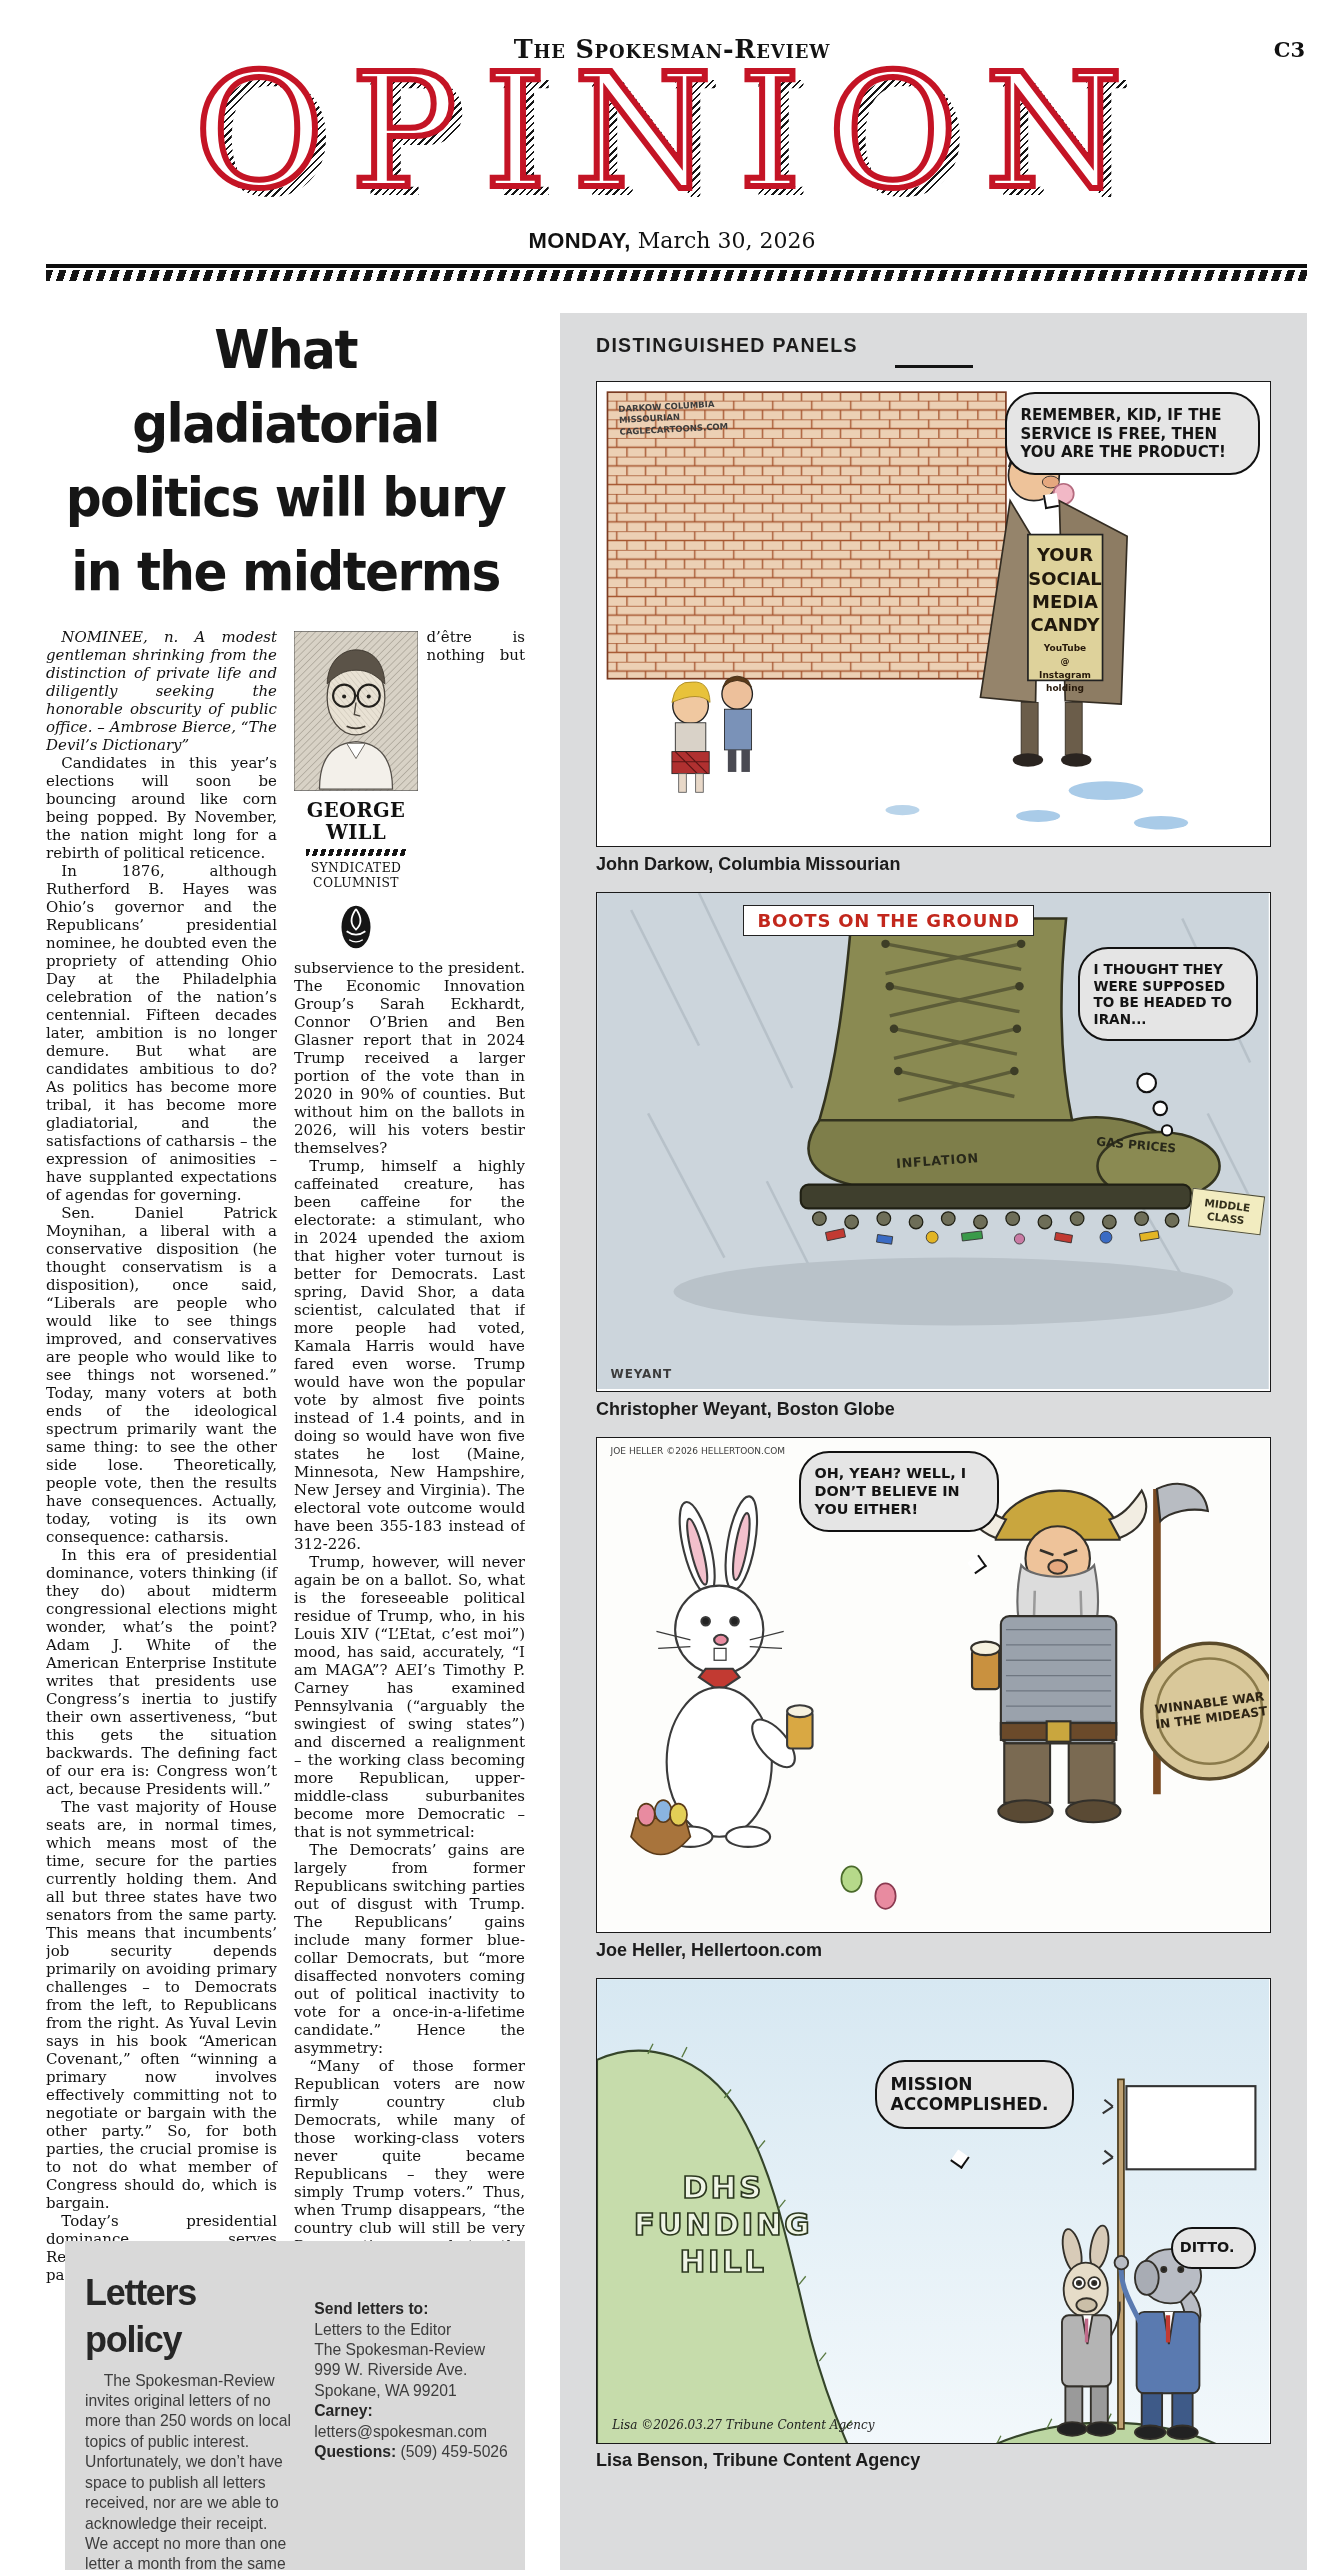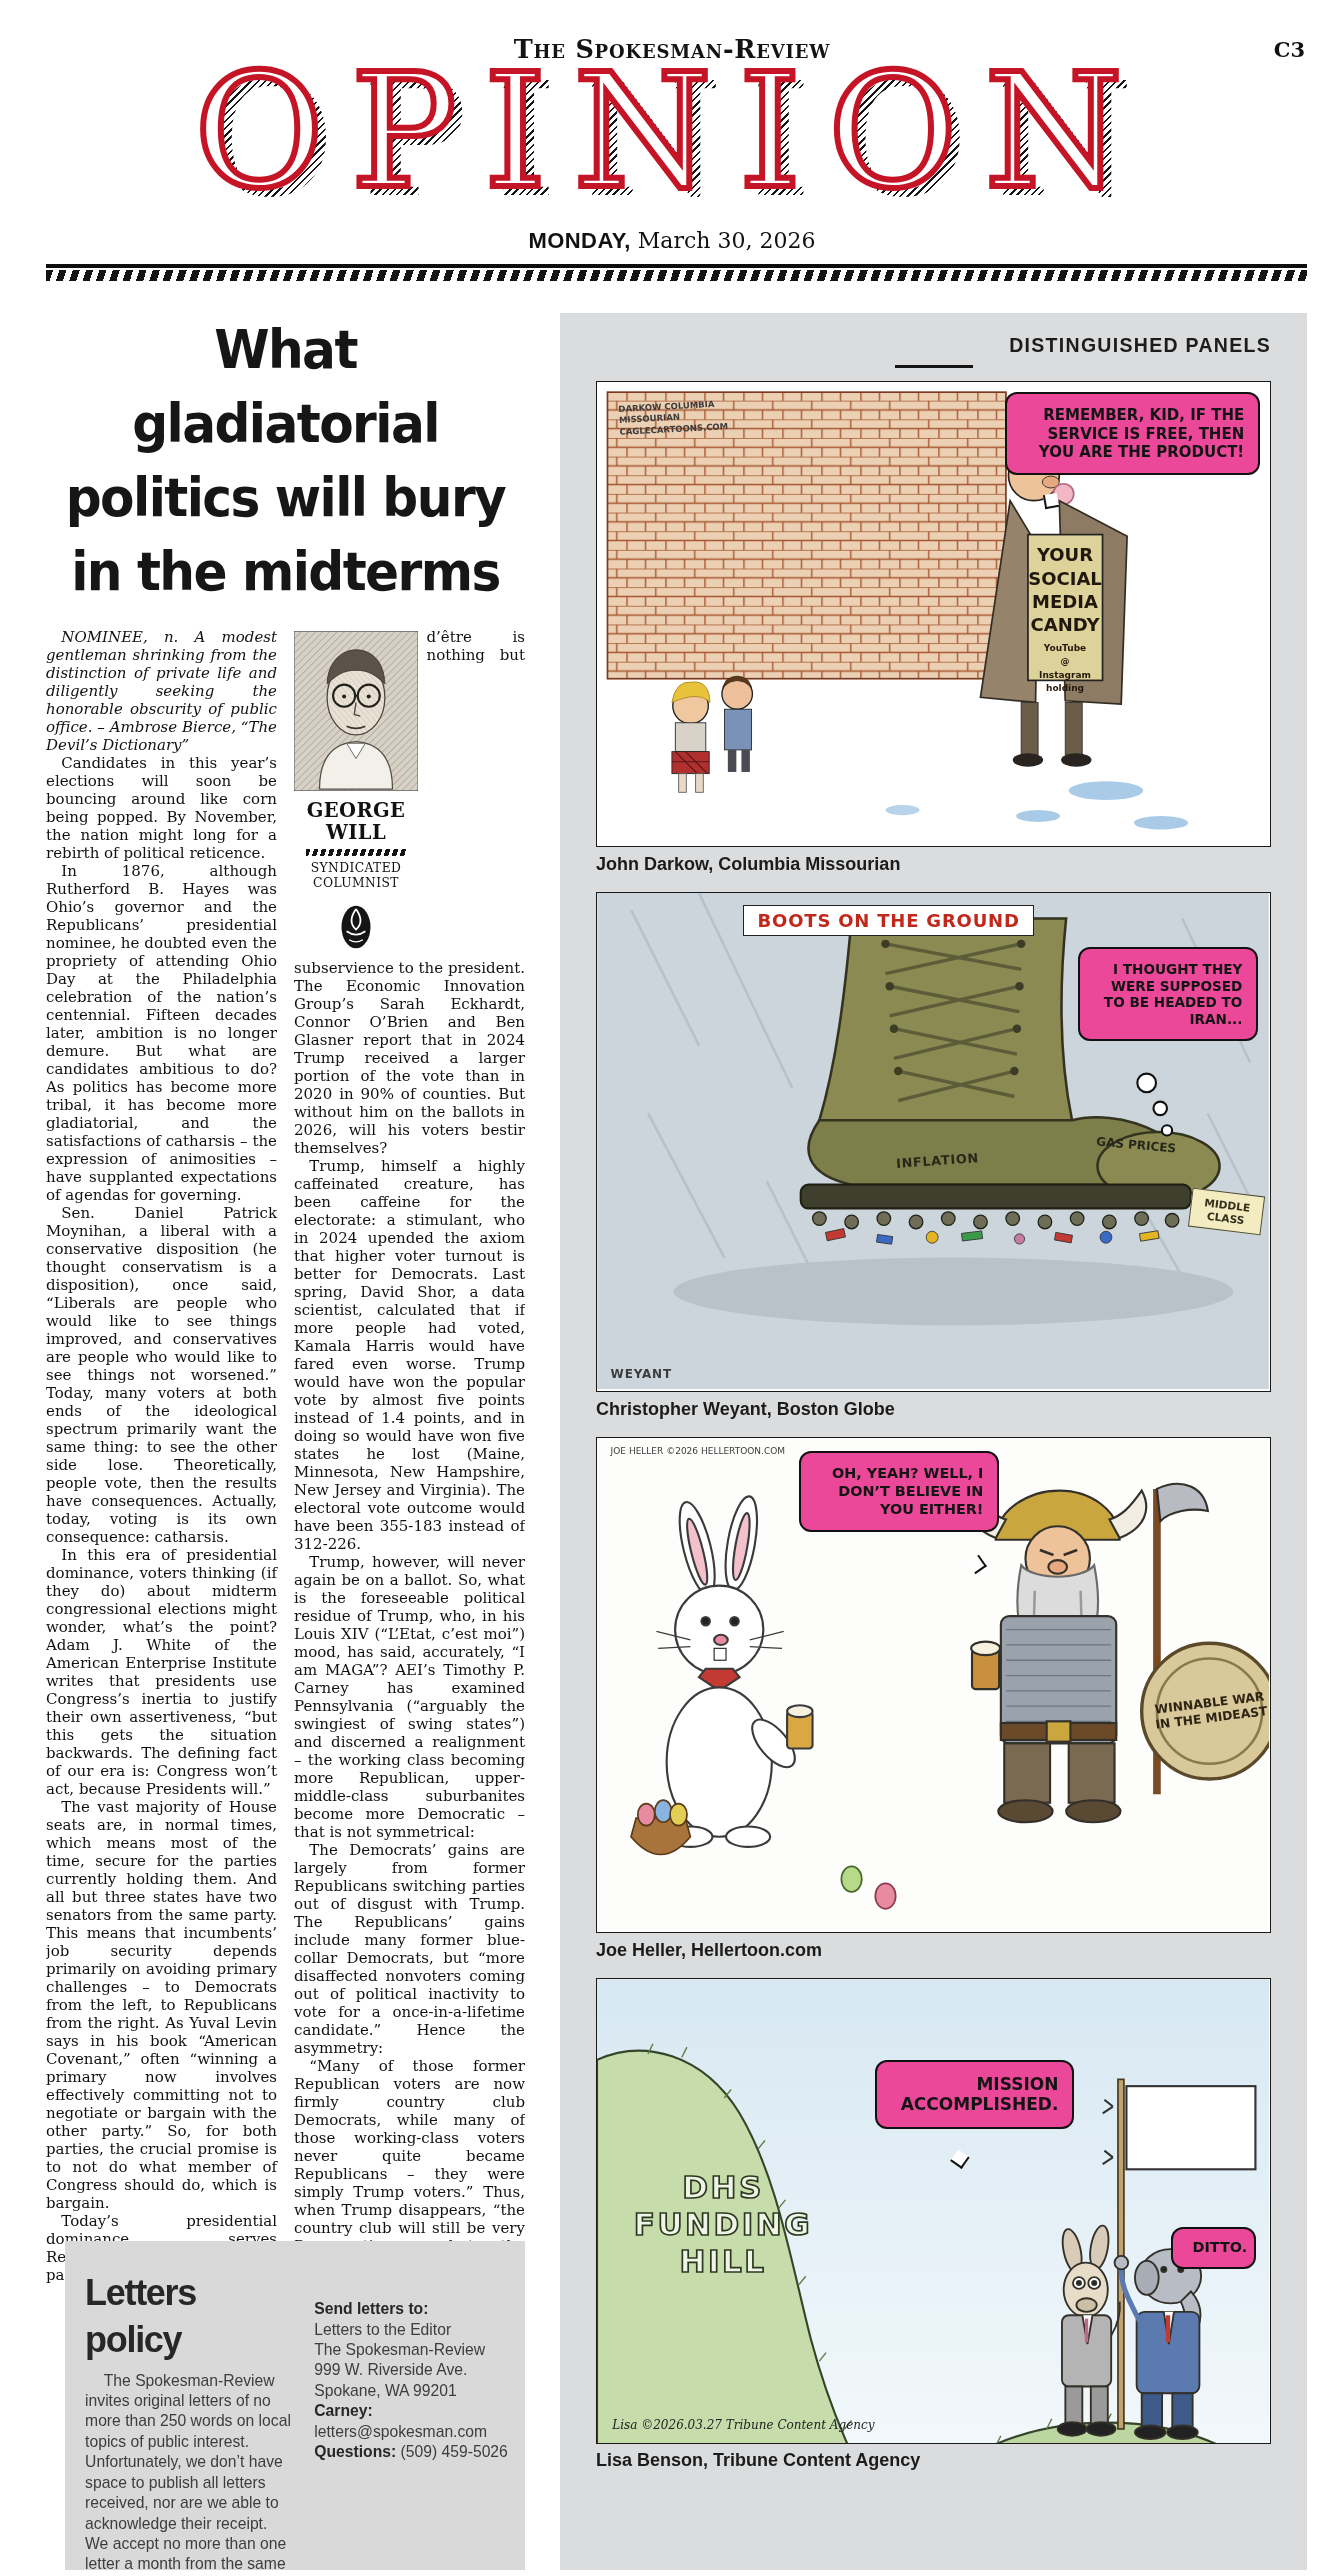--- a/index.html
+++ b/index.html
@@ -49,28 +49,28 @@
 
   
   .letters { position:absolute; left:18.7px; top:1928px; width:477px; height:407px; background:#d9d9d9; padding:29px 18.7px 17px 20.4px; display:flex; gap:20.4px; font-family:"Liberation Sans", sans-serif; }
   .lcol { width:212px; color:#3d3d3d; font-size:15.7px; line-height:1.3; }
   .letters-title { font-family:"Liberation Sans", sans-serif; font-weight:bold; font-size:36px; letter-spacing:-1.3px; color:#272727; margin-bottom:6.8px; }
   .lcol .firstline { text-indent:18.7px; }
   .send-block { margin-top:29px; }
   .b { font-weight:bold; color:#272727; }
 
   
-  .panels-header { text-align:right; font-family:"Liberation Sans", sans-serif; font-weight:bold; font-size:19.5px; letter-spacing:1.3px; color:#1c1c1c; }
+  .panels-header { text-align:left; font-family:"Liberation Sans", sans-serif; font-weight:bold; font-size:19.5px; letter-spacing:1.3px; color:#1c1c1c; }
   .panels-underline { width:78px; height:2.5px; background:#141414; margin:8.5px auto 13.6px auto; }
   .panel { margin-bottom:17px; }
   .art { position:relative; background:#ffffff; border:1.7px solid #1a1a1a; overflow:hidden; }
   .art svg { display:block; }
   .caption { font-family:"Liberation Sans", sans-serif; font-weight:bold; font-size:18px; color:#1b1b1b; margin-top:6.8px; }
 
-  .bubble { position:absolute; background:#ec4899; border:2.1px solid #111; border-radius:12px; padding:12px 13.6px; font-family:"DejaVu Sans", sans-serif; font-weight:bold; text-align:right; line-height:1.22; color:#141414; }
+  .bubble { position:absolute; background:#e5e5e5; border:2.1px solid #111; border-radius:30px; padding:12px 13.6px; font-family:"DejaVu Sans", sans-serif; font-weight:bold; text-align:left; line-height:1.22; color:#141414; }
   .tail { position:absolute; width:14.4px; height:14.4px; background:#fff; border-left:2.1px solid #111; border-bottom:2.1px solid #111; transform:rotate(-55deg); }
   .sig { position:absolute; font-family:"DejaVu Sans", sans-serif; color:#3c3c3c; }
 
   
   .p1-bubble { right:10.2px; top:10.2px; width:255px; font-size:15px; }
   .p1-tail { right:212px; top:112px; transform:rotate(-10deg); }
   .p1-sign { position:absolute; left:429px; top:161px; width:78px; text-align:center; font-family:"DejaVu Sans", sans-serif; font-weight:bold; color:#20180c; }
   .p1-sign .big { font-size:18px; line-height:1.3; }
   .p1-sign .logos { margin-top:5.1px; font-size:9px; font-weight:bold; line-height:1.5; color:#26180a; }
   .p1-sig { left:22px; top:18.7px; width:110px; font-size:8.5px; font-weight:bold; line-height:1.35; transform:rotate(-3deg); }

